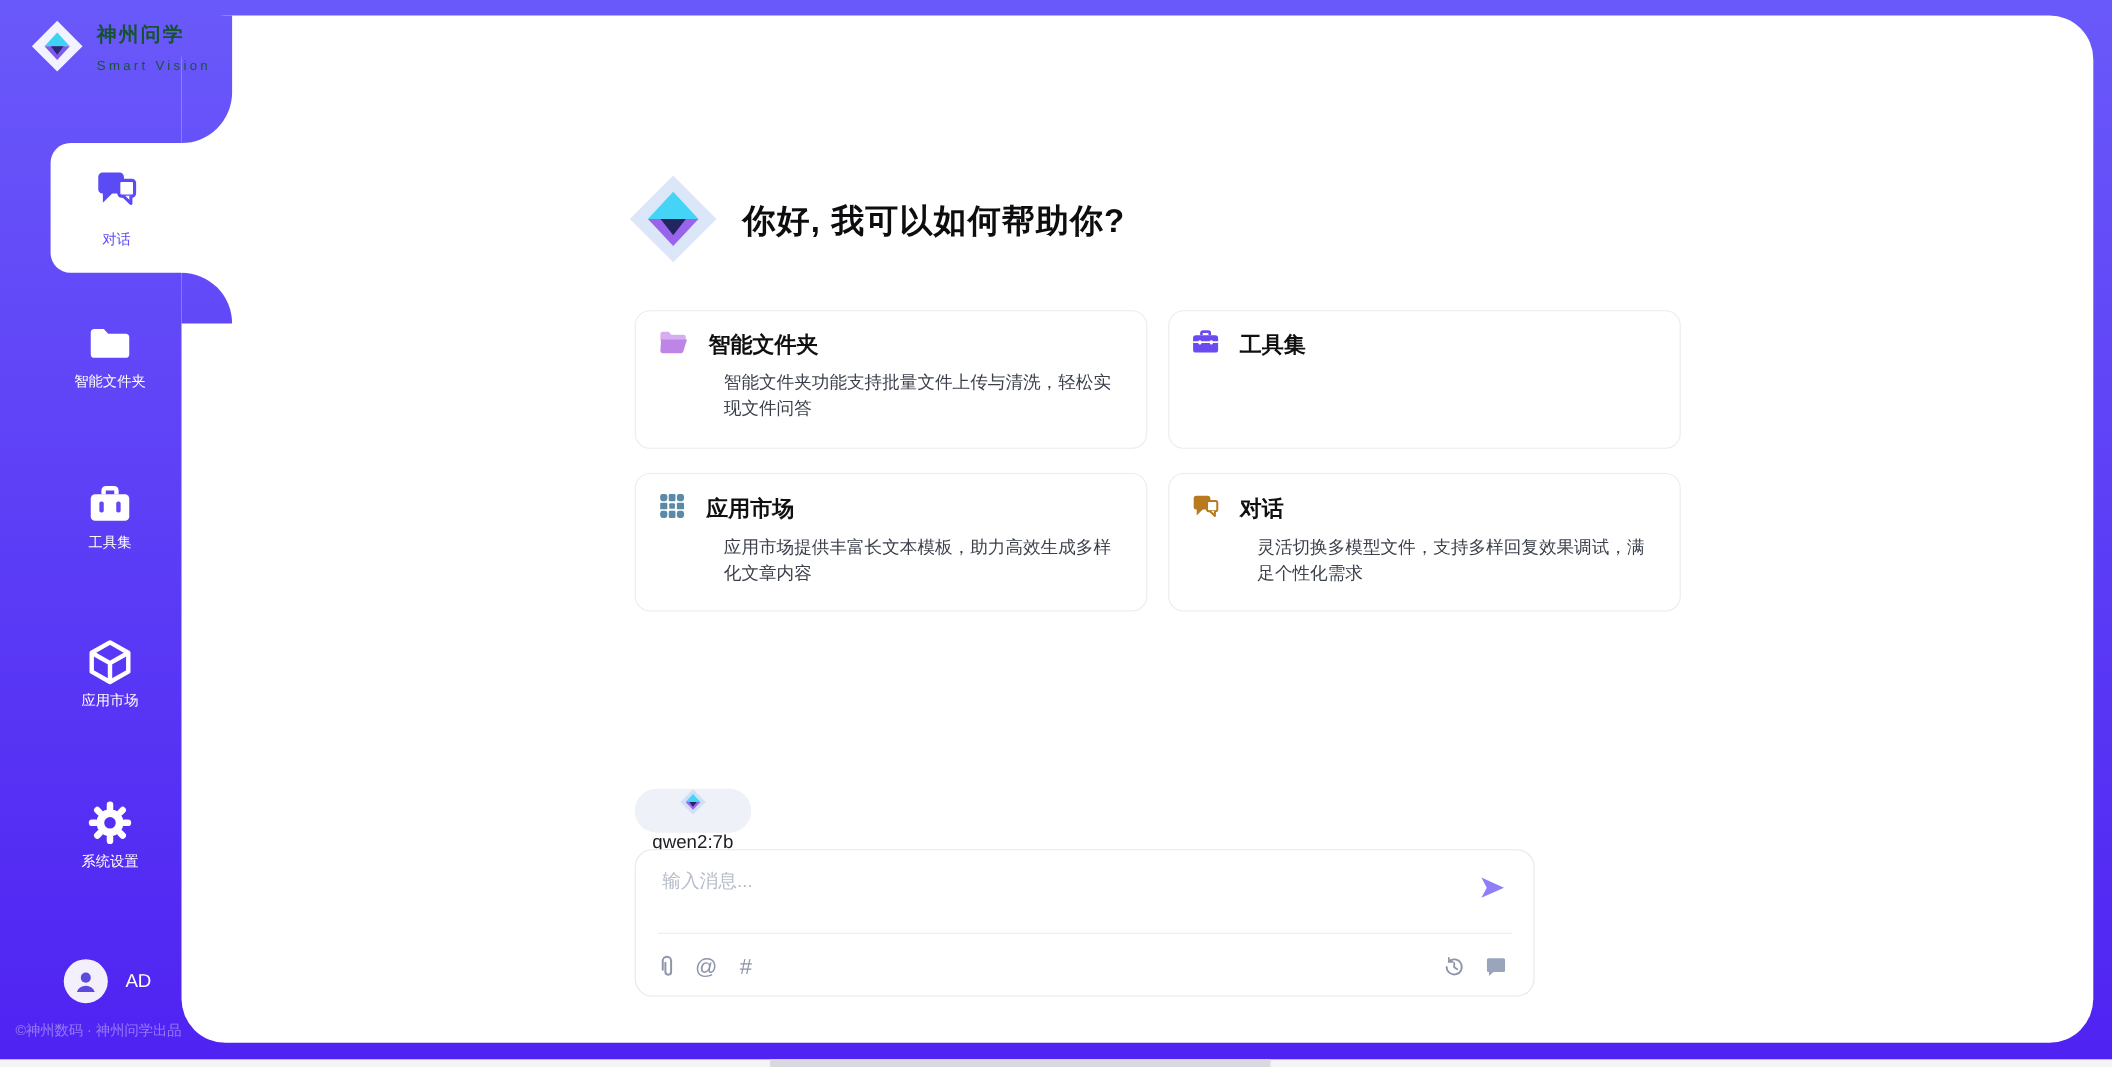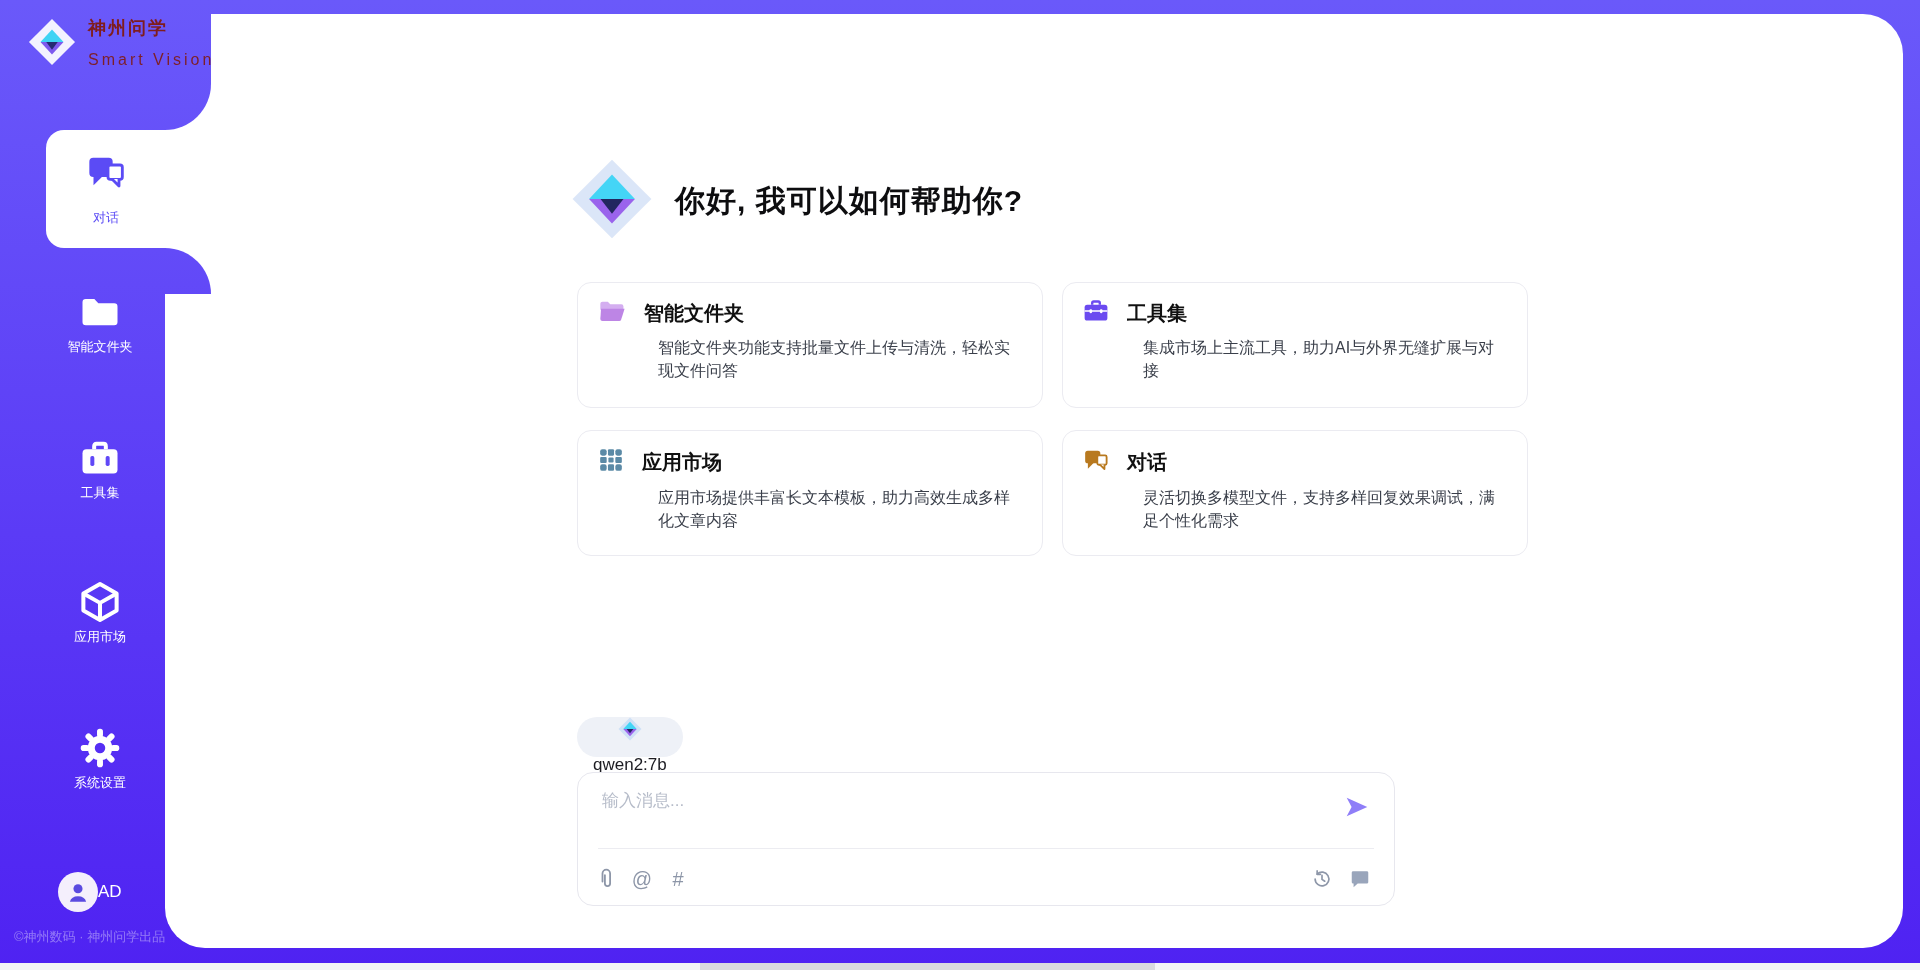--- a/index.html
+++ b/index.html
@@ -18,30 +18,30 @@
   .fillet-bottom{position:absolute;left:165px;top:248px;width:46px;height:46px;
     border-top-right-radius:46px;}
   .tab-active{position:absolute;left:46px;top:130px;width:120px;height:118px;
     background:#ffffff;border-radius:18px 0 0 18px;}
   .tab-active .tab-inner{position:absolute;left:0;top:0;width:100%;height:100%;
     display:flex;flex-direction:column;align-items:center;justify-content:center;gap:7px;cursor:pointer;}
   .tab-active .nav-label{color:#5b4bf5;}
 
   
   .brand{position:absolute;left:28px;top:18px;display:flex;align-items:center;gap:12px;}
-  .brand-text{color:#7f1d1d;line-height:1.1;}
+  .brand-text{color:#14532d;line-height:1.1;}
   .brand-name{font-size:18px;font-weight:700;letter-spacing:2px;}
-  .brand-sub{font-size:16px;letter-spacing:3px;margin-top:12px;opacity:.95;}
+  .brand-sub{font-size:12px;letter-spacing:3px;margin-top:12px;opacity:.95;}
 
   .nav-item{position:absolute;left:35px;width:130px;text-align:center;cursor:pointer;}
   .nav-item .nav-icon{display:flex;justify-content:center;align-items:center;height:40px;}
   .nav-label{display:block;margin-top:6px;font-size:13px;color:#ffffff;}
   .nav-2{top:292px}.nav-3{top:438px}.nav-4{top:582px}.nav-5{top:728px}
 
-  .user-chip{position:absolute;left:58px;top:872px;display:flex;align-items:center;cursor:pointer;}
+  .user-chip{position:absolute;left:58px;top:872px;display:flex;align-items:center;gap:16px;cursor:pointer;}
   .user-avatar{width:40px;height:40px;border-radius:50%;background:#f4effc;
     display:flex;align-items:center;justify-content:center;}
   .user-name{color:#ffffff;font-size:17px;}
   .side-footer{position:absolute;left:14px;top:928px;font-size:13px;color:rgba(255,255,255,.38);}
 
   
   .greeting{position:absolute;left:571px;top:158px;display:flex;align-items:center;gap:22px;}
   .greeting-title{font-size:30px;font-weight:700;color:#0d0d0f;letter-spacing:1px;text-align:center;}
 
   
@@ -207,21 +207,20 @@
         <svg width="26" height="24" viewBox="0 0 24 22">
           <path d="M8.5 5.2 L8.5 3.5 Q8.5 2.2 9.8 2.2 L14.2 2.2 Q15.5 2.2 15.5 3.5 L15.5 5.2" fill="none" stroke="#6b4af0" stroke-width="2.2"></path>
           <rect x="1.5" y="5.2" width="21" height="14.6" rx="2.4" fill="#6b4af0"></rect>
           <path d="M1.5 11 L22.5 11" stroke="#ffffff" stroke-width="1.4"></path>
           <rect x="6" y="9.4" width="2.4" height="3.6" rx="1" fill="#ffffff"></rect>
           <rect x="15.6" y="9.4" width="2.4" height="3.6" rx="1" fill="#ffffff"></rect>
         </svg>
       </span>
       <span class="card-title">工具集</span>
     </div>
-    <div class="card-desc">集成市场上主流工具，助力AI与外界无缝扩展与对接</div>
   </div>
 
   <div class="card">
     <div class="card-head">
       <span>
         <svg width="26" height="26" viewBox="0 0 24 24">
           <g fill="#5b8aa6">
             <rect x="2" y="2" width="6" height="6" rx="2"></rect>
               <rect x="9.2" y="2" width="5.6" height="6" rx="1"></rect>
               <rect x="16" y="2" width="6" height="6" rx="2"></rect>

